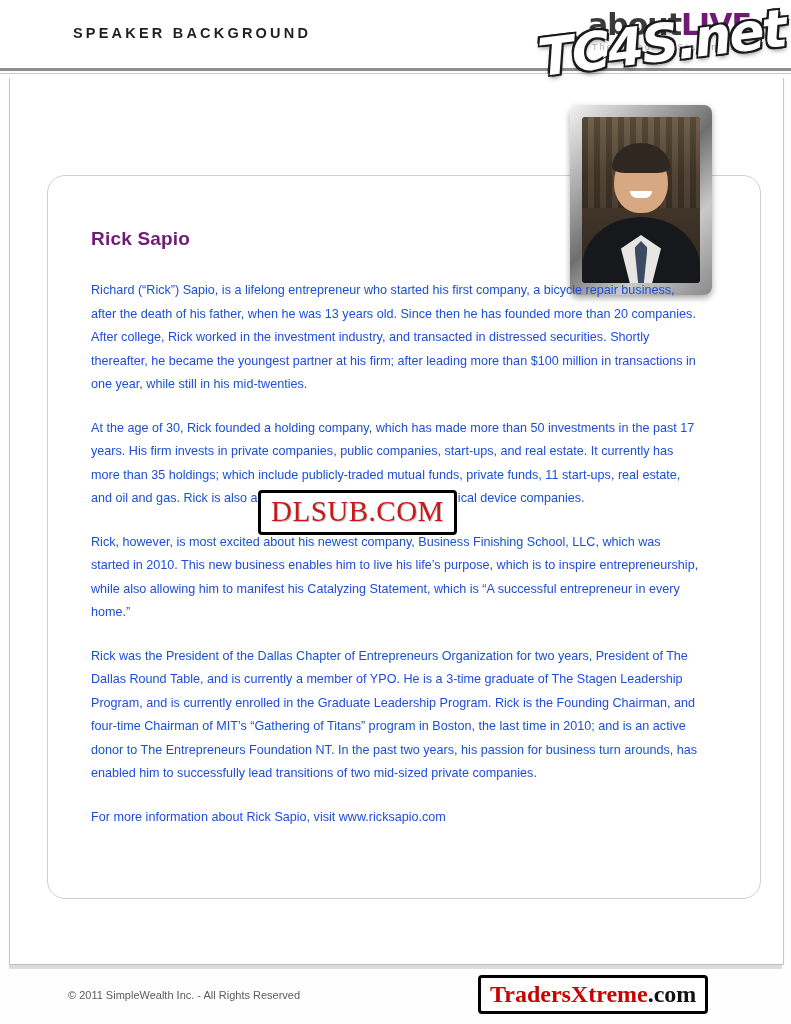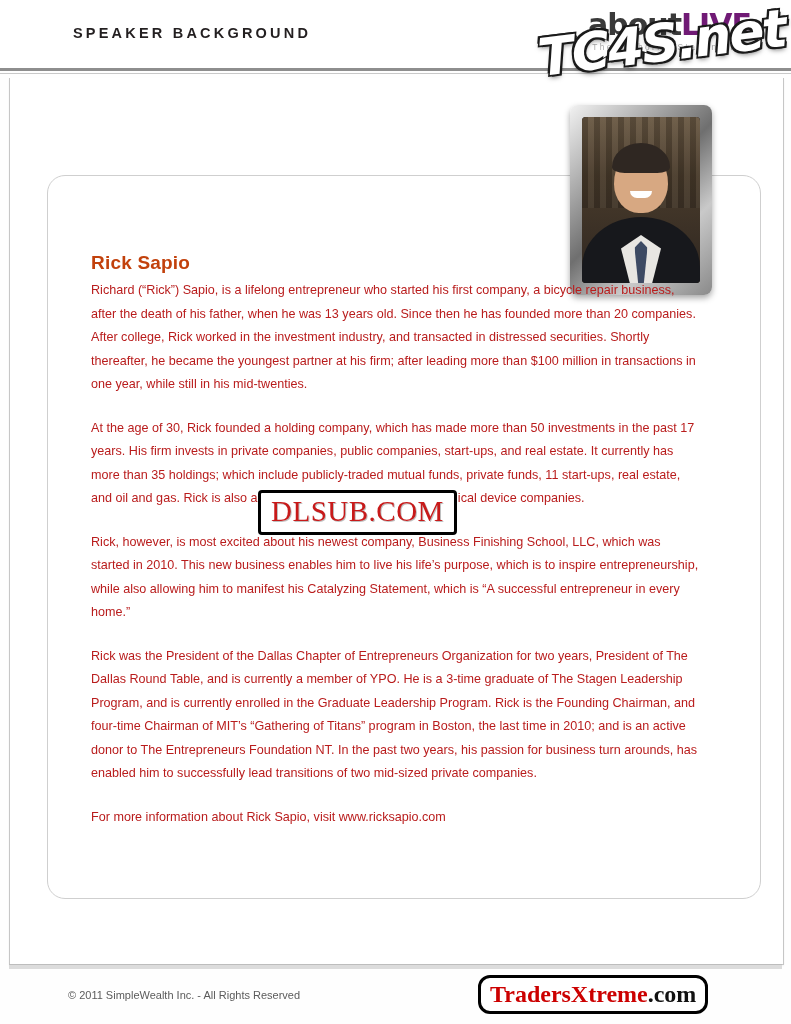--- a/index.html
+++ b/index.html
@@ -207,32 +207,31 @@
     border-radius: 0 0 11px 11px;
   }
 
   
   .name {
     position: absolute;
     left: 91px;
     top: 228px;
     font-size: 19px;
     font-weight: bold;
-    color: #c2410c;
+    color: #701a75;
     letter-spacing: 0.2px;
-    margin-top: 24px;
   }
   .bio {
     position: absolute;
     left: 91px;
     top: 279px;
     width: 610px;
     font-size: 12.6px;
     line-height: 23.5px;
-    color: #b91c1c;
+    color: #1d4ed8;
   }
   .bio p { margin: 0 0 20px 0; }
   .bio p:last-child { margin-bottom: 0; }
 
   
   .footer-rule {
     position: absolute;
     left: 9px;
     top: 964px;
     width: 773px;
@@ -285,21 +284,21 @@
     pointer-events: none;
   }
 
   .wm-traders {
     position: absolute;
     left: 478px;
     top: 975px;
     padding: 3px 9px;
     background: #ffffff;
     border: 3px solid #000000;
-    border-radius: 12px;
+    border-radius: 4px;
     font-family: "Liberation Serif", serif;
     font-size: 24px;
     font-weight: bold;
     color: #cc0000;
     pointer-events: none;
   }
   .wm-traders .wm-dom { color: #111111; }
 </style>
 </head>
 <body>

